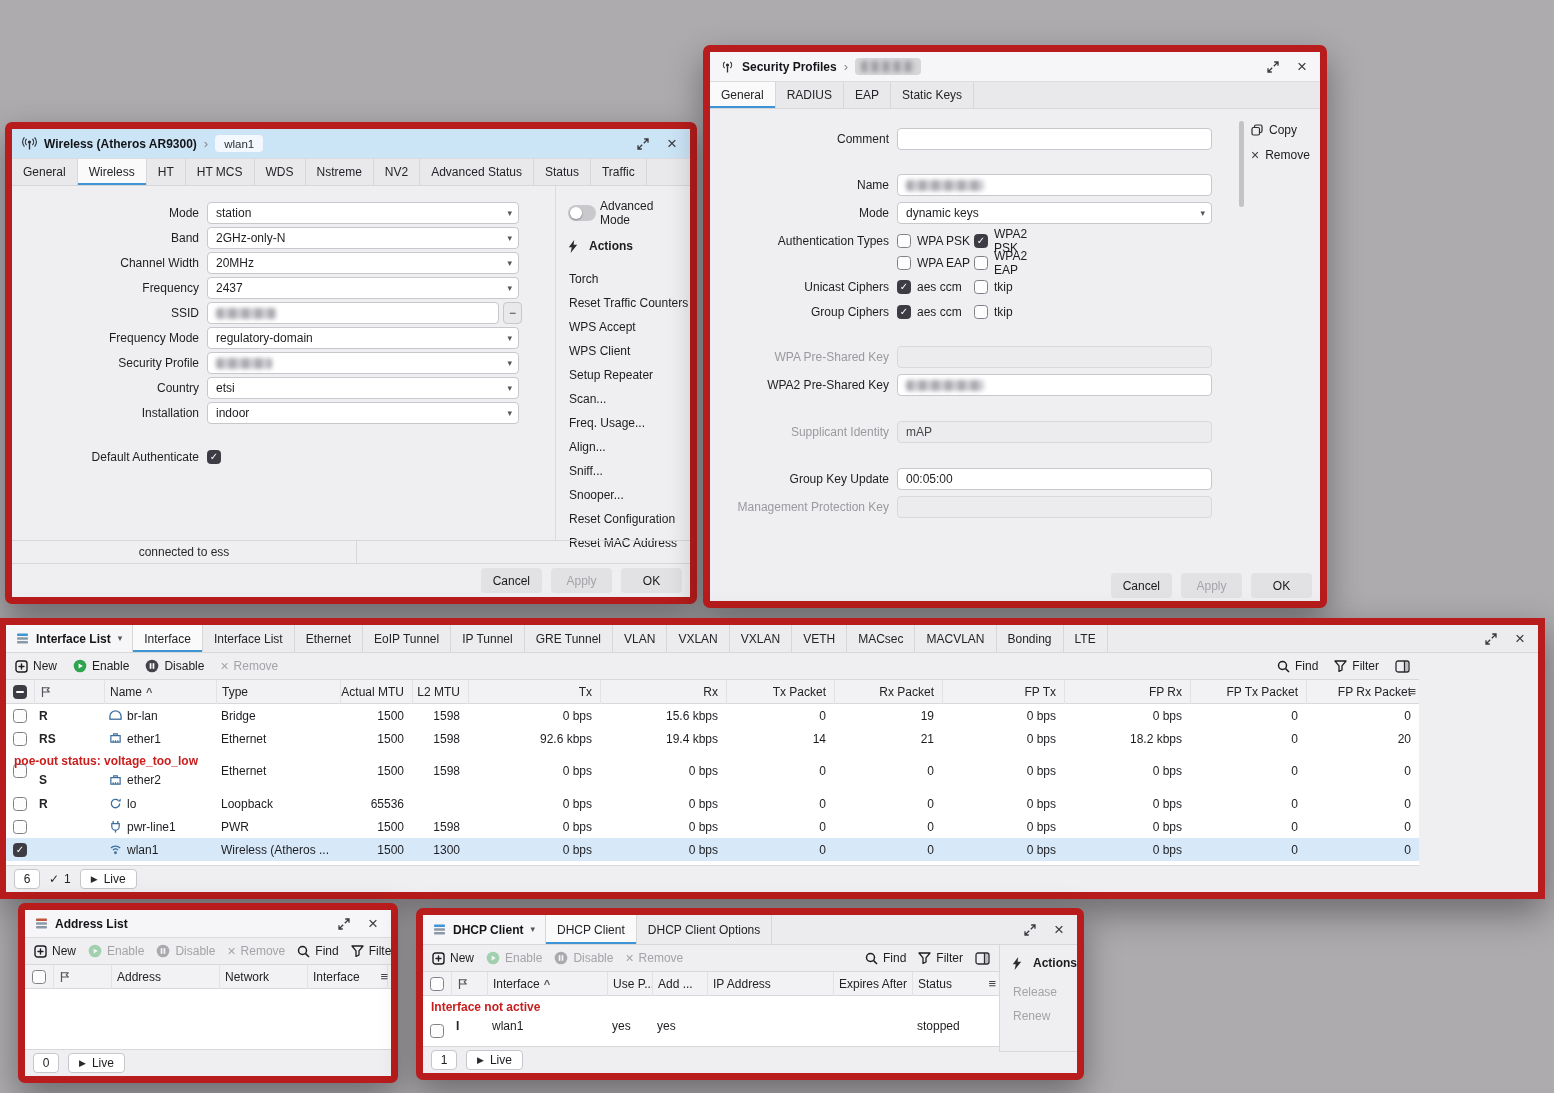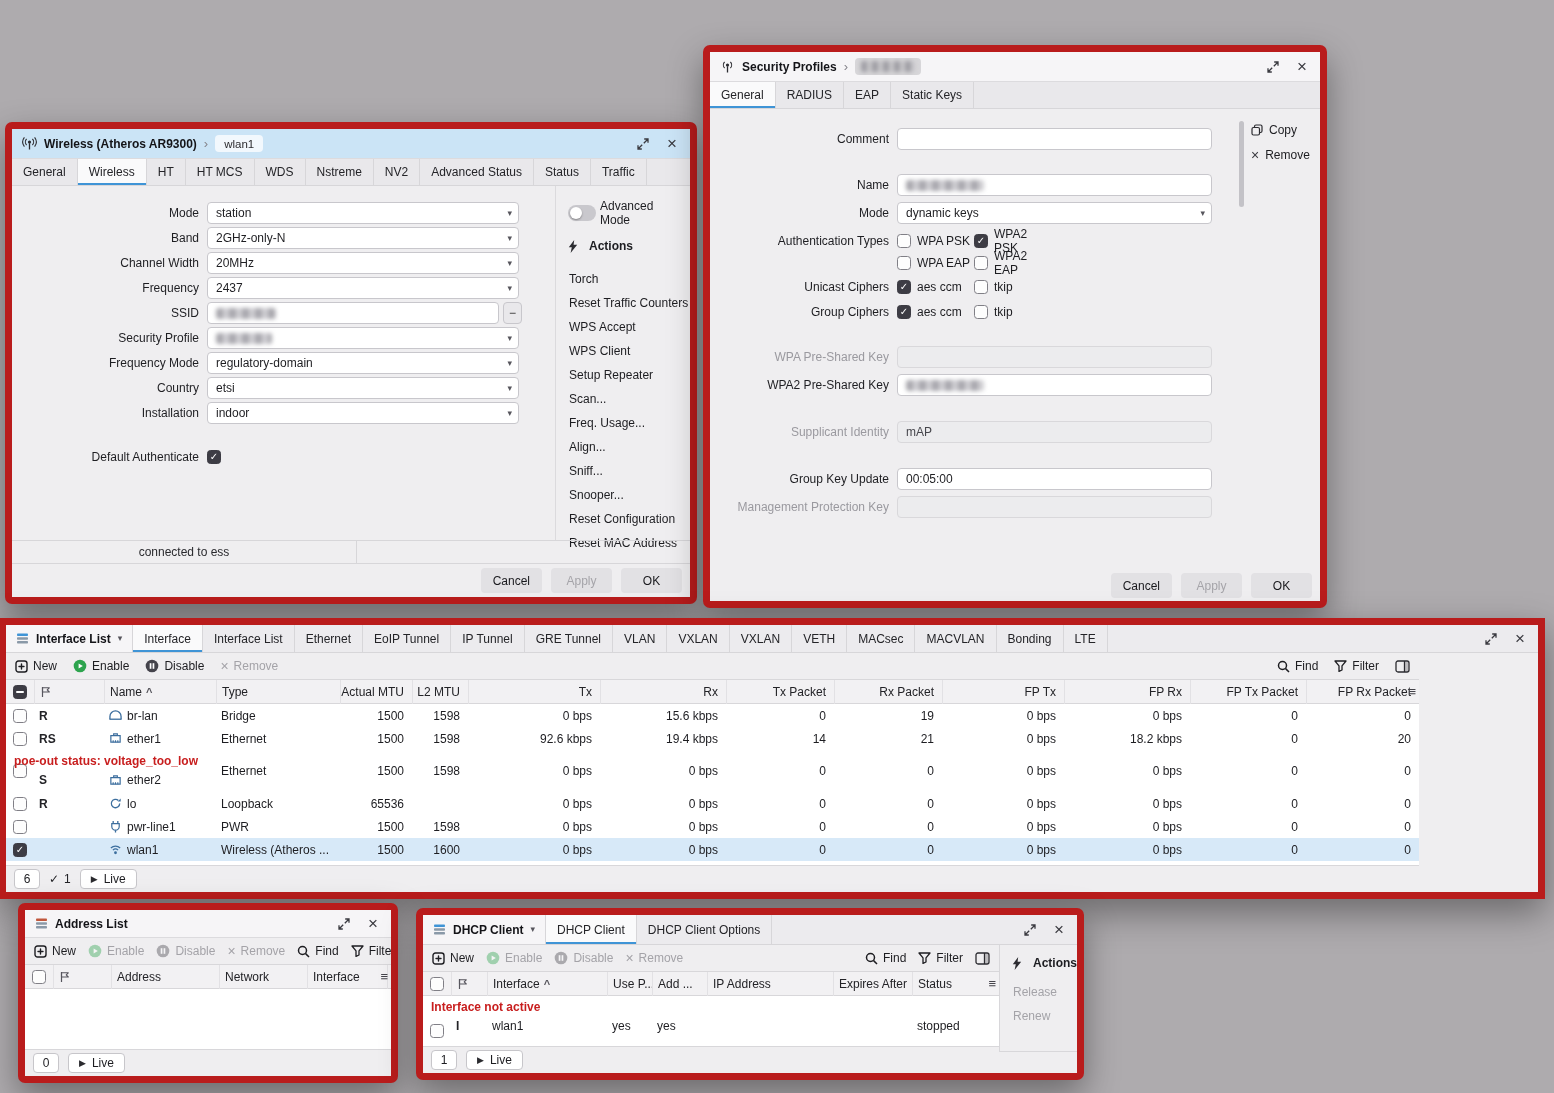--- a/index.html
+++ b/index.html
@@ -212,30 +212,30 @@
       <div class="form-row">
           <span class="flabel">SSID</span>
         <span class="ctl w292">
             <span class="blur-blob bw60"></span>
           </span>
         <button class="mini-btn">
             <span class="i-minus"></span>
           </button>
         </div>
       <div class="form-row">
+          <span class="flabel">Frequency Mode</span>
+        <span class="ctl select w312">
+            <span>regulatory-domain</span>
+            <span class="i-caret"></span>
+          </span>
+        </div>
+      <div class="form-row">
           <span class="flabel">Security Profile</span>
         <span class="ctl select w312">
             <span class="blur-blob bw56"></span>
-            <span class="i-caret"></span>
-          </span>
-        </div>
-      <div class="form-row">
-          <span class="flabel">Frequency Mode</span>
-        <span class="ctl select w312">
-            <span>regulatory-domain</span>
             <span class="i-caret"></span>
           </span>
         </div>
       <div class="form-row">
           <span class="flabel">Country</span>
         <span class="ctl select w312">
             <span>etsi</span>
             <span class="i-caret"></span>
           </span>
         </div>
@@ -713,21 +713,21 @@
               <svg class="ifc-icon" viewBox="0 0 14 14">
                 <circle cx="7" cy="10.5" r="1.5" fill="#3c6e9e"></circle>
                 <path d="M4.2 7.7a4 4 0 0 1 5.6 0M2 5.4a7.2 7.2 0 0 1 10 0" fill="none" stroke="#3c6e9e" stroke-width="1.3"></path>
               </svg>
               <span>wlan1</span>
             </div>
           <div>
               <span>Wireless (Atheros ...</span>
             </div>
           <div class="num">1500</div>
-          <div class="num">1600</div>
+          <div class="num">1300</div>
           <div class="num">0 bps</div>
           <div class="num">0 bps</div>
           <div class="num">0</div>
           <div class="num">0</div>
           <div class="num">0 bps</div>
           <div class="num">0 bps</div>
           <div class="num">0</div>
           <div class="num">0</div>
         </div>
       </div>

